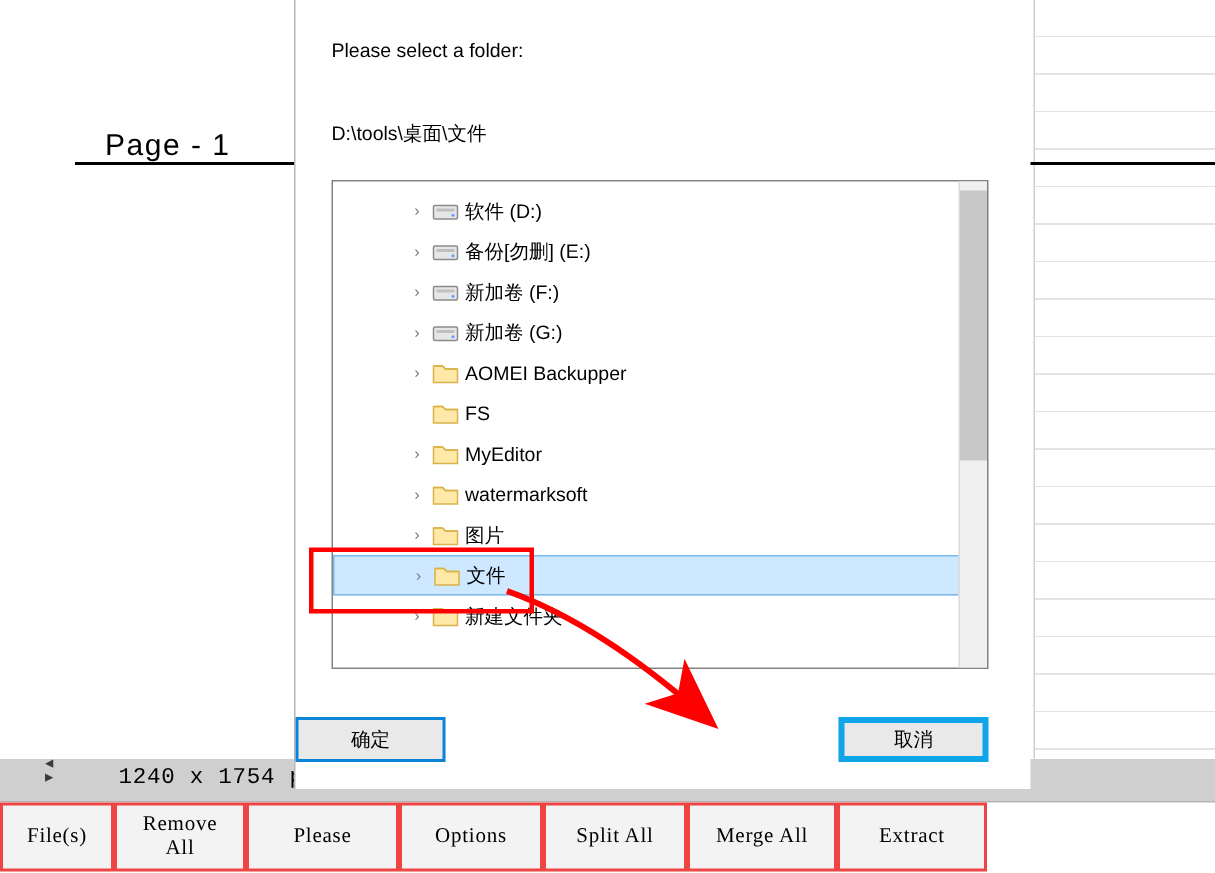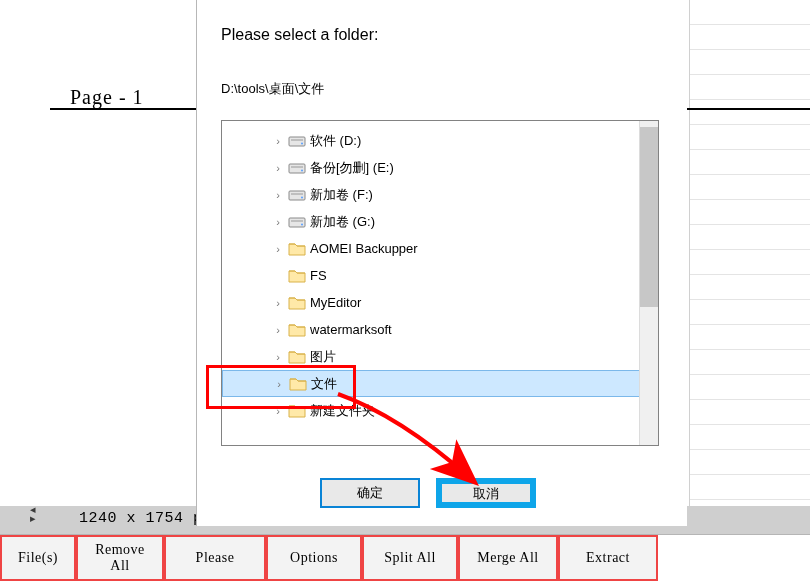--- a/index.html
+++ b/index.html
@@ -2,56 +2,56 @@
 <html><head>
 <meta charset="utf-8">
 <style>
   html,body{margin:0;padding:0;width:810px;height:582px;font-family:"Microsoft YaHei","Segoe UI",sans-serif;font-size:13px;background:#fff;overflow:hidden;color:#000}
   .canvas{position:relative;width:810px;height:582px}
 
   
   .bg-pane{position:absolute;left:0;top:0;width:810px;height:582px;background:#cfcfcf}
   .bg-white{position:absolute;left:0;top:0;width:50px;height:506px;background:#fff;border-right:1px solid #a0a0a0}
   .doc-area{position:absolute;left:50px;top:0;right:0;height:506px;background:#fff}
-  .page-label{position:absolute;left:70px;top:86px;font-family:Liberation Serif, serif;font-size:20px;letter-spacing:1px}
+  .page-label{position:absolute;left:70px;top:86px;font-family:Liberation Sans, sans-serif;font-size:20px;letter-spacing:1px}
   .page-rule{position:absolute;left:50px;top:108px;width:760px;height:0;border-top:2px solid #000}
   .thumb-scroll{position:absolute;left:30px;top:505px;width:18px;height:26px}
   .thumb-scroll .arrow{font-size:11px;line-height:9px;color:#3a3a3a}
 
   .dims{position:absolute;left:79px;top:510px;font-family:"Courier New",monospace;font-size:15px;letter-spacing:.5px}
 
   .toolbar{position:absolute;left:0;top:534px;width:810px;height:48px;background:#fff;display:flex;border-top:1px solid #b5b5b5}
   .toolbar button{flex:0 0 auto;height:46px;background:#f3f3f3;border:2px solid #ef4444;margin:0;padding:0 12px;font-family:Liberation Serif, serif;font-size:14px;letter-spacing:.5px;cursor:pointer}
   .toolbar button:first-child{width:76px}
   .toolbar button:nth-child(2){width:88px}
   .toolbar button:nth-child(3){width:102px}
   .toolbar button:nth-child(4){width:96px}
   .toolbar button:nth-child(5){width:96px}
   .toolbar button:nth-child(6){width:100px}
   .toolbar button:nth-child(7){width:100px}
   .toolbar button:nth-child(8){width:96px}
 
   
   .dialog{position:absolute;left:196px;top:0;width:490px;height:526px;background:#fff;border-left:1px solid #b7b7b7}
-  .dlg-prompt{position:absolute;left:24px;top:26px;font-size:16px}
+  .dlg-prompt{position:absolute;left:24px;top:26px;font-size:13px}
   .dlg-path{position:absolute;left:24px;top:80px;font-size:13px}
 
   .tree-box{position:absolute;left:24px;top:120px;width:438px;height:326px;border:1px solid #828282;box-sizing:border-box;background:#fff}
   .tree-scroll{position:absolute;right:0;top:0;width:18px;height:100%;background:#f0f0f0;border-left:1px solid #dcdcdc}
   .tree-scroll .thumb{position:absolute;right:0;top:6px;width:18px;height:180px;background:#c7c7c7}
   .tree{position:absolute;left:0;top:6px;width:418px}
   .tree-row{display:flex;align-items:center;height:27px;font-size:13px;padding-left:48px;white-space:nowrap}
   .tree-row .tw{width:16px;text-align:center;color:#7a7a7a;font-size:11px;font-family:"Segoe UI",sans-serif;user-select:none}
   .tree-row .ic{width:18px;height:18px;margin:0 4px 0 2px;display:flex;align-items:center;justify-content:center}
   .tree-row.sel{background:#cde8ff;border:1px solid #7bb8ea;box-sizing:border-box;height:27px}
   .folder-ic svg{display:block}
   .drive-ic svg{display:block}
 
-  .dlg-buttons{position:absolute;left:0;bottom:18px;width:100%;display:flex;justify-content:center;gap:16px;padding-right:28px;box-sizing:border-box}
-  .dlg-buttons button{width:100px;height:30px;background:#e9e9e9;border:6px solid #0ea5e9;font-size:13px;cursor:pointer}
+  .dlg-buttons{position:absolute;left:0;bottom:18px;width:100%;display:flex;justify-content:space-between;gap:16px;padding-right:28px;box-sizing:border-box}
+  .dlg-buttons button{width:100px;height:30px;background:#e9e9e9;border:4px solid #0ea5e9;font-size:13px;cursor:pointer}
   .dlg-buttons button.primary{border:2px solid #0a84d6;background:#e9e9e9}
 
   .right-edge{position:absolute;right:0;top:0;width:120px;height:506px;border-left:1px solid #d0d0d0;background:#fff}
   .right-edge .lines{position:absolute;left:0;top:0;width:100%;height:100%;
     background:repeating-linear-gradient(to bottom,#fff 0,#fff 24px,#e4e4e4 24px,#e4e4e4 25px)}
 
   
   .anno-box{position:absolute;left:206px;top:365px;width:150px;height:44px;border:3px solid #ff0000;box-sizing:border-box;pointer-events:none}
 
   

